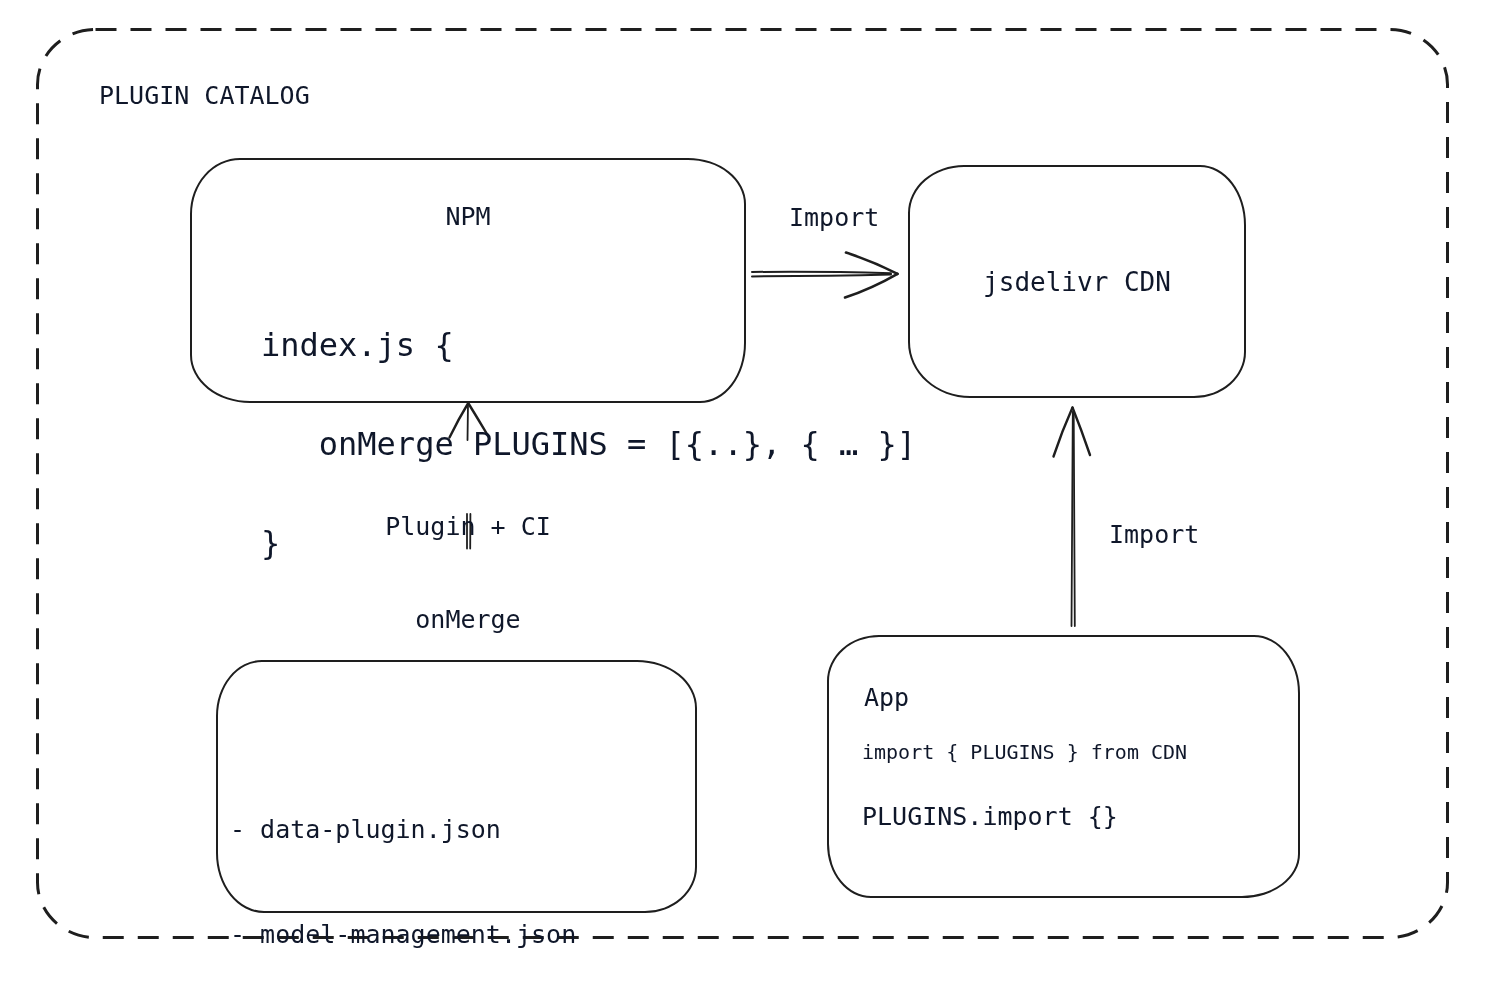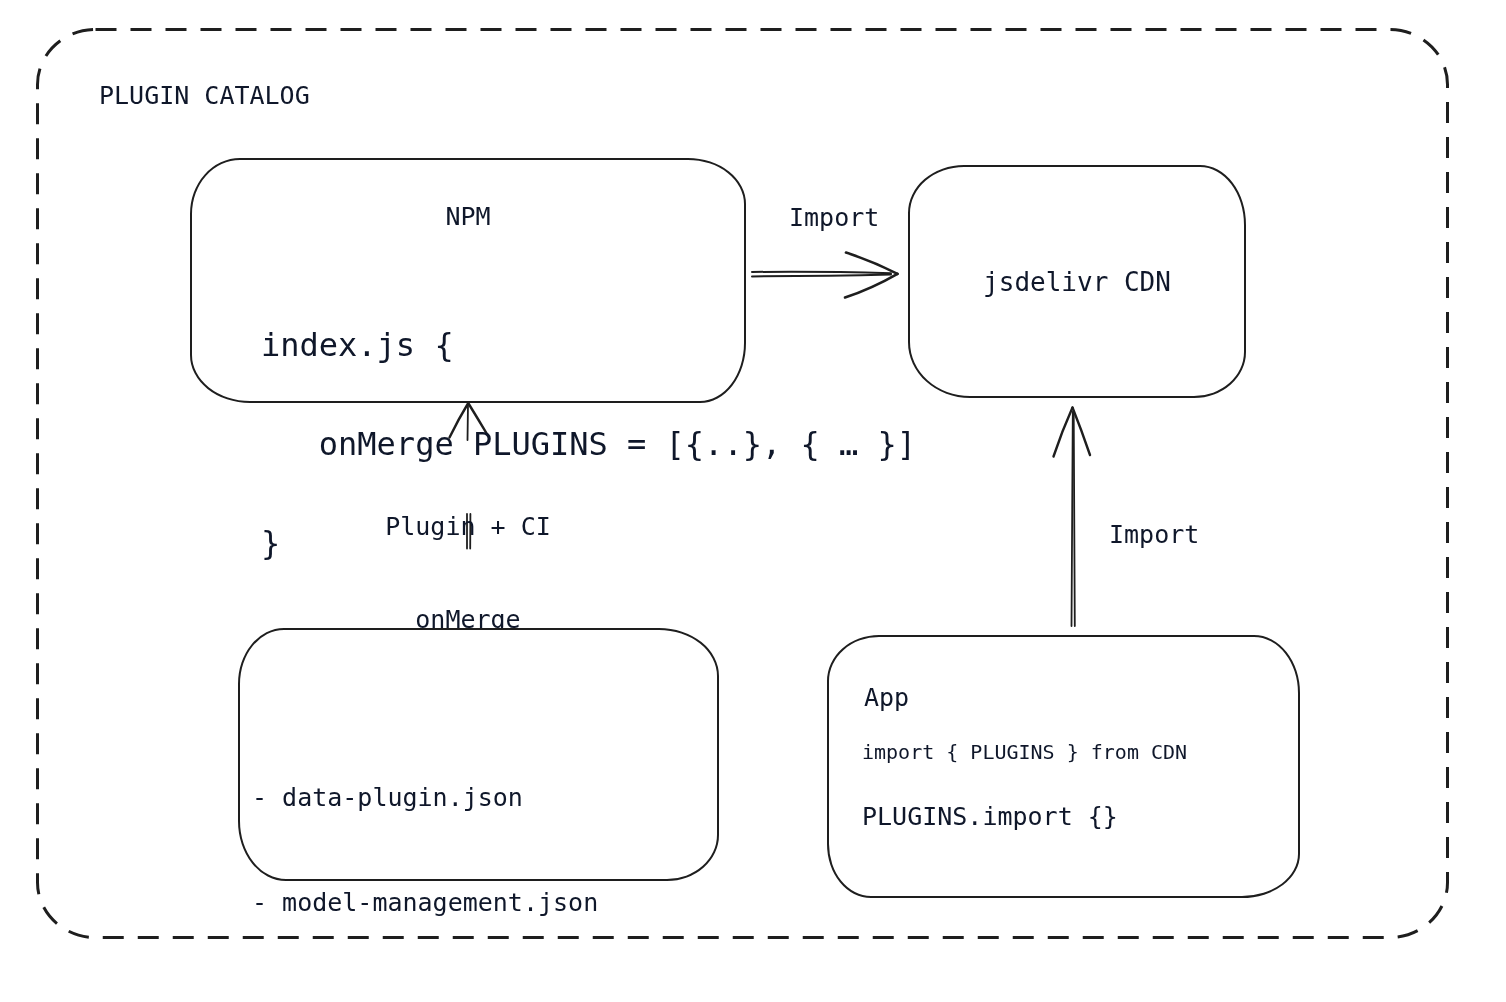--- a/index.html
+++ b/index.html
@@ -42,23 +42,22 @@
     position: absolute; left: 29px; top: 103px;
     font-size: 32px; line-height: 33px; white-space: pre; margin-left: 40px;
   }
   .cdn-box {
     left: 908px; top: 165px; width: 338px; height: 233px;
     border-radius: 56px 46px 52px 62px / 48px 60px 46px 56px;
     display: flex; align-items: center; justify-content: center;
     font-size: 26px;
   }
   .repo-box {
-    left: 216px; top: 628px; width: 481px; height: 253px;
+    left: 216px; top: 660px; width: 481px; height: 253px;
     border-radius: 46px 60px 52px 48px / 56px 48px 46px 60px;
-    margin-left: 22px;
   }
   .repo-files {
     position: absolute; left: 12px; top: 80px;
     font-size: 25px; line-height: 35px; white-space: pre;
   }
   .app-box {
     left: 827px; top: 635px; width: 473px; height: 263px;
     border-radius: 52px 46px 58px 44px / 46px 58px 44px 54px;
   }
   .app-title  { position: absolute; left: 35px; top: 46px;  font-size: 25px; }

